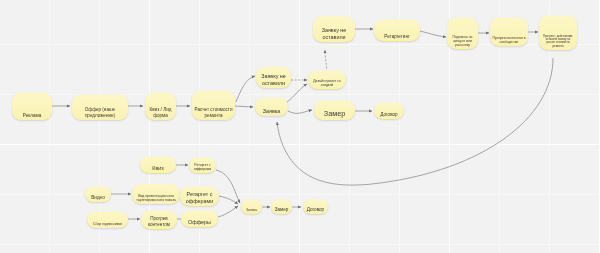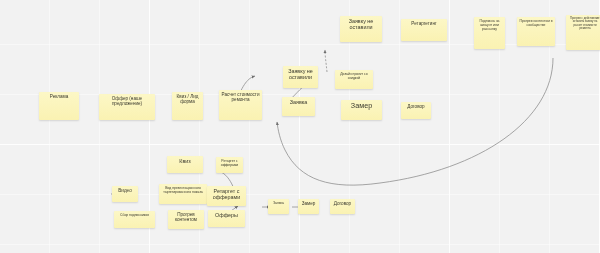--- a/index.html
+++ b/index.html
@@ -14,29 +14,28 @@
     background-size:150px 150px,150px 150px,50px 50px,50px 50px;
     background-position:-1px -6px,-1px -6px,-1px -6px,-1px -6px;
     font-family:"Liberation Sans", sans-serif;
   }
   #links{position:absolute;left:0;top:0;width:600px;height:253px;}
   .note{
     position:absolute;
     background:#fbf5bd;
     color:#3b3a2e;
     box-sizing:border-box;
-    display:flex;align-items:flex-start;justify-content:center;
+    display:flex;align-items:flex-end;justify-content:center;
     text-align:center;
     line-height:1.18;
     padding:2px 2px;
-    border-radius:1px;
+    border-radius:9px;
     box-shadow:0 1px 2px rgba(0,0,0,.13);
     background-image:linear-gradient(180deg,#fcf7c6 0%,#faf2b2 100%);
     overflow:hidden;
-    margin-left:27px;
   }
   .note span{display:block;width:100%;}
   .sz-xs{font-size:3.4px;}
   .sz-s{font-size:4.6px;}
   .sz-m{font-size:5.4px;}
   .sz-l{font-size:7.2px;}
 </style>
 </head>
 <body>
 

